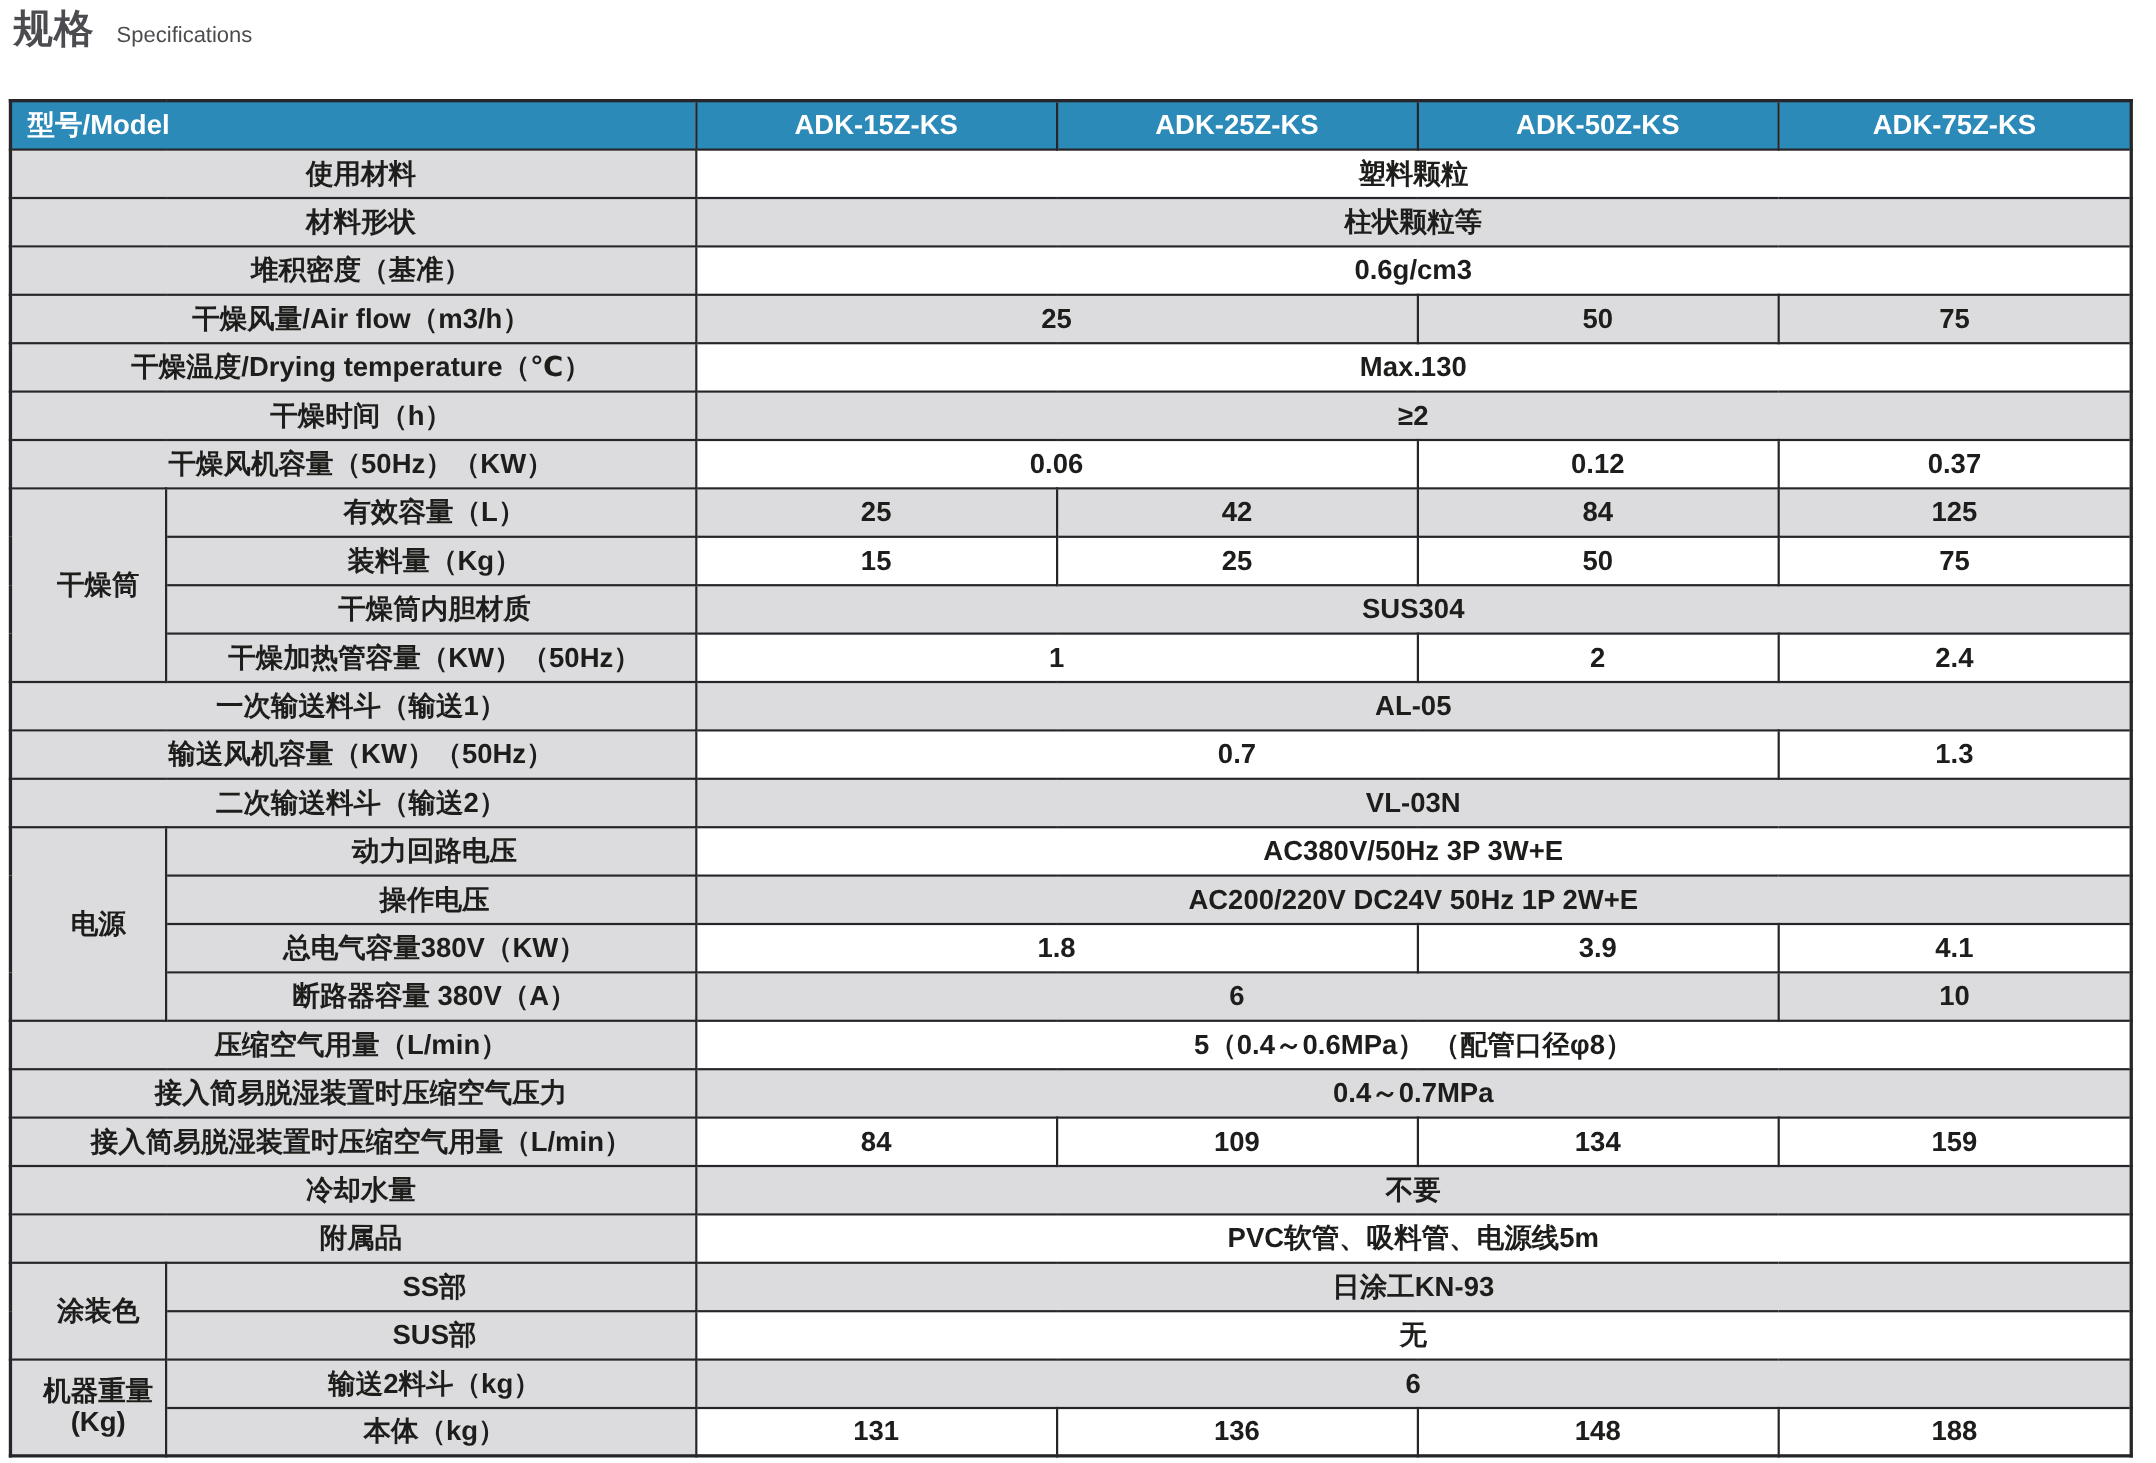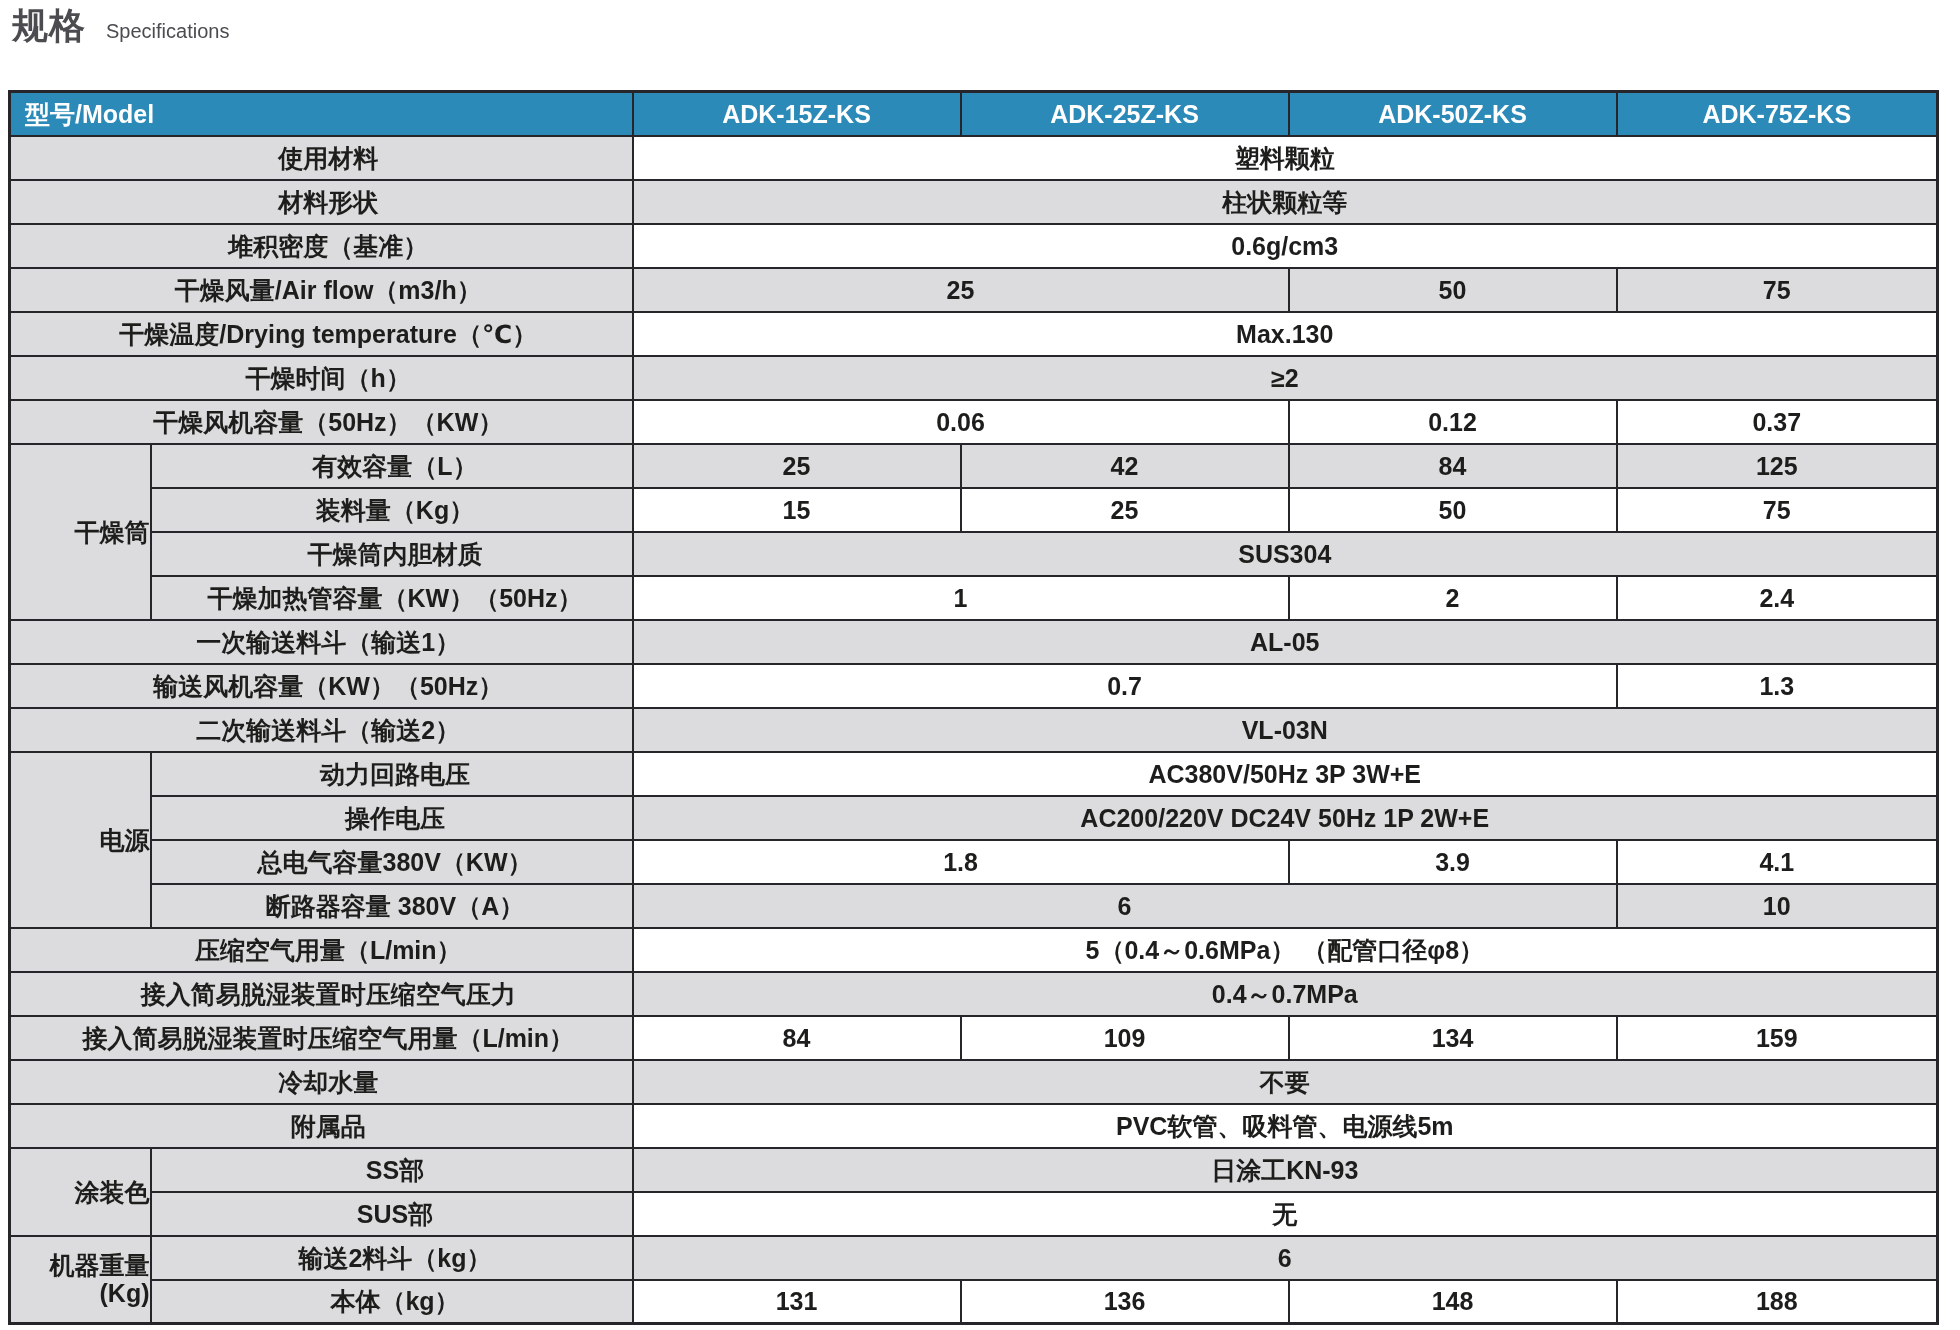--- a/index.html
+++ b/index.html
@@ -32,21 +32,21 @@
     height:44px;padding:0;box-sizing:border-box;
     font-size:25px;font-weight:bold;line-height:1.12;
     overflow:hidden;white-space:nowrap;
   }
   .spec th{
     background:var(--header-bg);color:var(--header-text);
     text-align:center;
   }
   .spec th.model{ text-align:left;padding-left:14px; }
   td.lbl{ background:var(--label-bg);text-align:center;padding-left:14px; }
-  td.grp{ background:var(--label-bg);text-align:right;padding-left:18px;white-space:pre-line; }
+  td.grp{ background:var(--label-bg);text-align:center;padding-left:18px;white-space:pre-line; }
   td.sub{ background:var(--label-bg);text-align:center;padding-left:7px; }
   td.val{ text-align:center;background:#ffffff;margin-top:13px; }
   td.val.g{ background:var(--alt-bg); }
 </style>
 </head>
 <body>
 
 <div class="title">
   <span class="title-zh">规格</span>
   <span class="title-en">Specifications</span>

